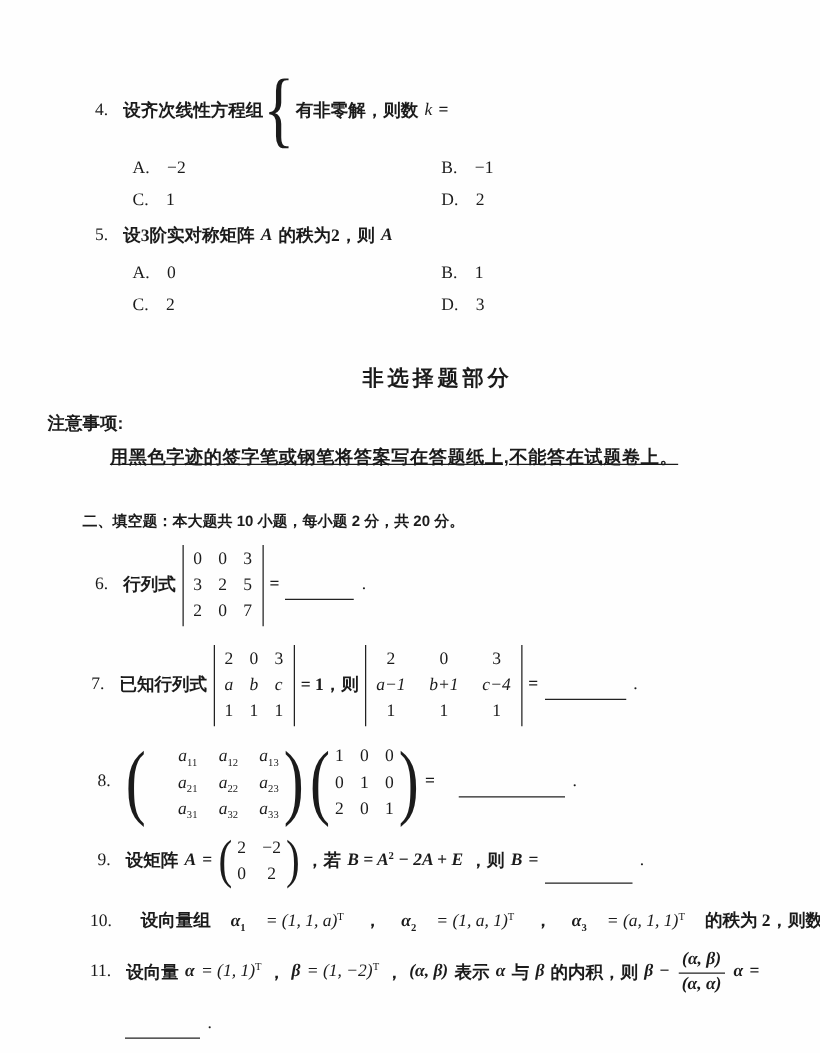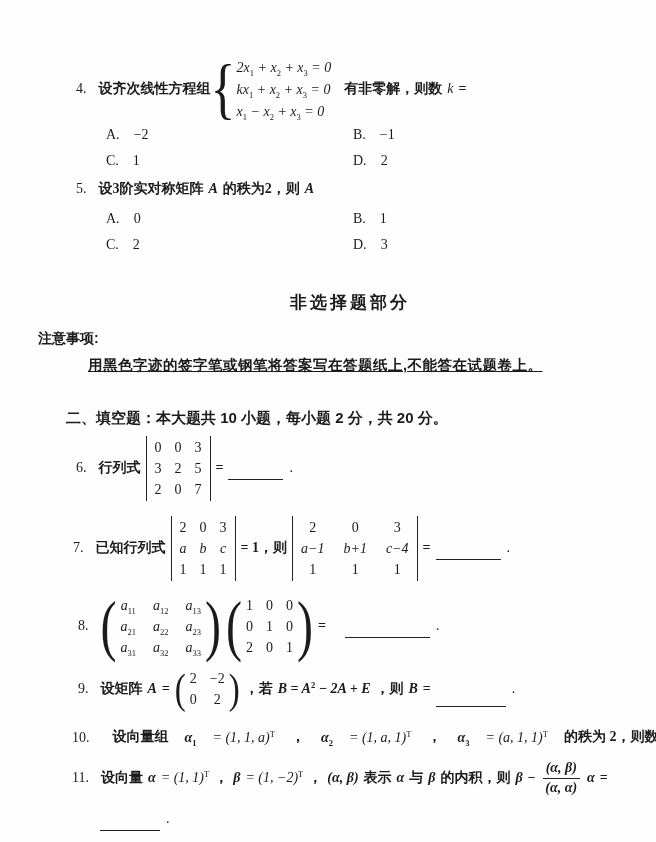--- a/index.html
+++ b/index.html
@@ -55,40 +55,35 @@
   
   .options { position:absolute; display:grid; grid-template-columns:247px auto; row-gap:10px; }
   .opt { display:flex; column-gap:14px; }
 
   
   .heiti { font-family:"Liberation Sans","DejaVu Sans",sans-serif; font-weight:bold; }
   .section-title { position:absolute; top:291px; left:22px; width:656px; text-align:center;
                    font-size:17px; letter-spacing:3px; }
   .notice-head { position:absolute; top:330px; left:38px; font-size:14px; }
   .notice-body { position:absolute; top:356px; left:88px; font-size:14.5px; letter-spacing:0.5px;text-decoration:underline; }
-  .s2-header  { position:absolute; top:409px; left:66px; font-size:15px; }
+  .s2-header  { position:absolute; top:409px; left:66px; font-size:12px; }
 
   .frac { display:inline-flex; flex-direction:column; align-items:center; line-height:1.15; margin:0 2px; }
   .frac .num-part { border-bottom:1.2px solid #222; padding:0 3px 1px; }
   .frac .den-part { padding-top:1px; }
 </style>
 </head>
 <body>
 
 <div class="page">
 
   <div class="q" style="top:54px; left:76px; height:70px;">
     <span class="qnum">4.</span>
     <span class="cn">设齐次线性方程组</span>
     <span class="brace"></span>
-    <span class="sys">
-      <span class="math">2x<sub>1</sub> + x<sub>2</sub> + x<sub>3</sub> = 0</span>
-      <span class="math">kx<sub>1</sub> + x<sub>2</sub> + x<sub>3</sub> = 0</span>
-      <span class="math">x<sub>1</sub> − x<sub>2</sub> + x<sub>3</sub> = 0</span>
-    </span>
     <span class="cn">有非零解，则数</span>
     <span class="math">k</span>
     <span class="cn">=</span>
   </div>
   <div class="options" style="top:127px; left:106px;">
     <div class="opt">
       <span>A.</span>
       <span>−2</span>
     </div>
     <div class="opt">
@@ -183,21 +178,21 @@
       </span>
     <span class="cn">=</span>
     <span class="blank w65"></span>
     <span class="period">.</span>
   </div>
 
   <div class="q" style="top:592px; left:78px; height:68px;">
     <span class="qnum">8.</span>
     <span class="mat-wrap">
       <span class="paren size3"></span>
-      <span class="mat wide" style="grid-template-columns: repeat(3, auto);">
+      <span class="mat wide" style="grid-template-columns: repeat(3, auto); margin-left: 22px;">
           <span class="math">a<sub>11</sub></span>
           <span class="math">a<sub>12</sub></span>
           <span class="math">a<sub>13</sub></span>
           <span class="math">a<sub>21</sub></span>
           <span class="math">a<sub>22</sub></span>
           <span class="math">a<sub>23</sub></span>
           <span class="math">a<sub>31</sub></span>
           <span class="math">a<sub>32</sub></span>
           <span class="math">a<sub>33</sub></span>
         </span>

